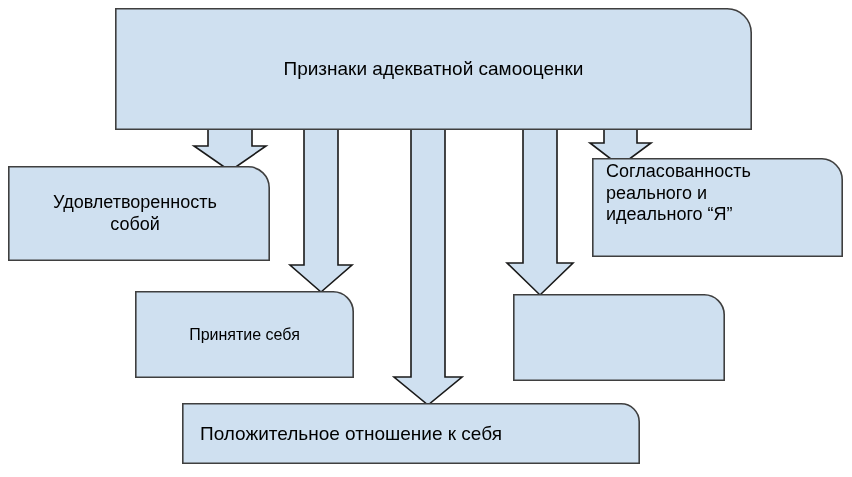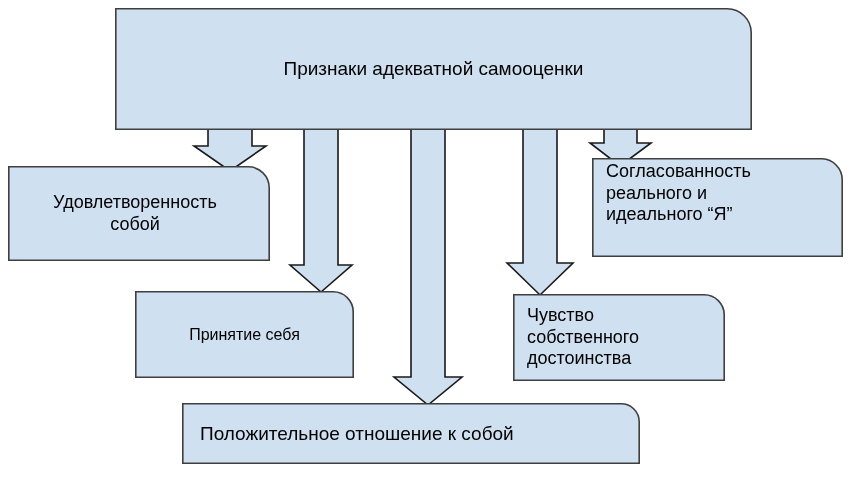--- a/index.html
+++ b/index.html
@@ -118,28 +118,23 @@
   <div class="node center" id="node-satisfaction">
     <span class="node-text">Удовлетворенность
 собой</span>
   </div>
 
   <div class="node center" id="node-acceptance">
     <span class="node-text">Принятие себя</span>
   </div>
 
   <div class="node left" id="node-positive">
-    <span class="node-text">Положительное отношение к собой</span>
+    <span class="node-text">Положительное отношение к себя</span>
   </div>
 
-  <div class="node left" id="node-dignity">
-    <span class="node-text">Чувство
-собственного
-достоинства</span>
-  </div>
 
   <div class="node left" id="node-congruence">
     <span class="node-text">Согласованность
 реального и
 идеального “Я”</span>
   </div>
 
 </div>
 
 </body></html>

